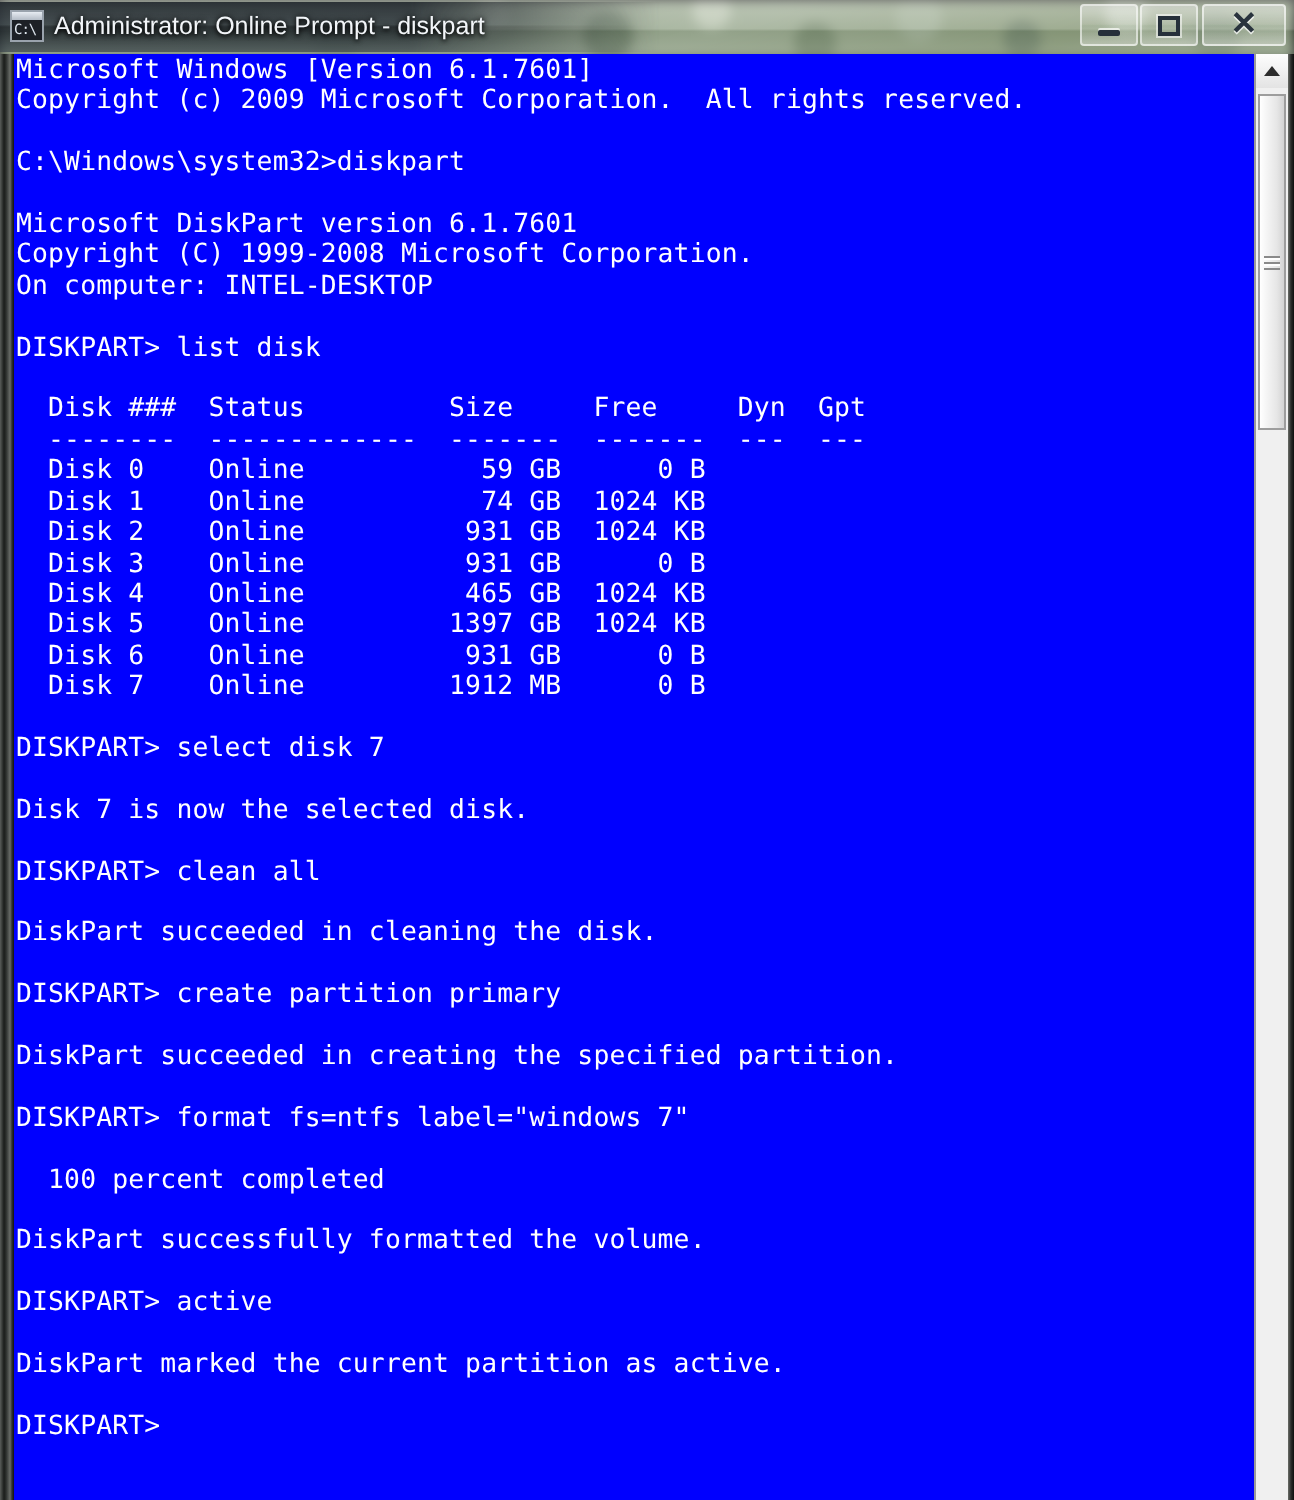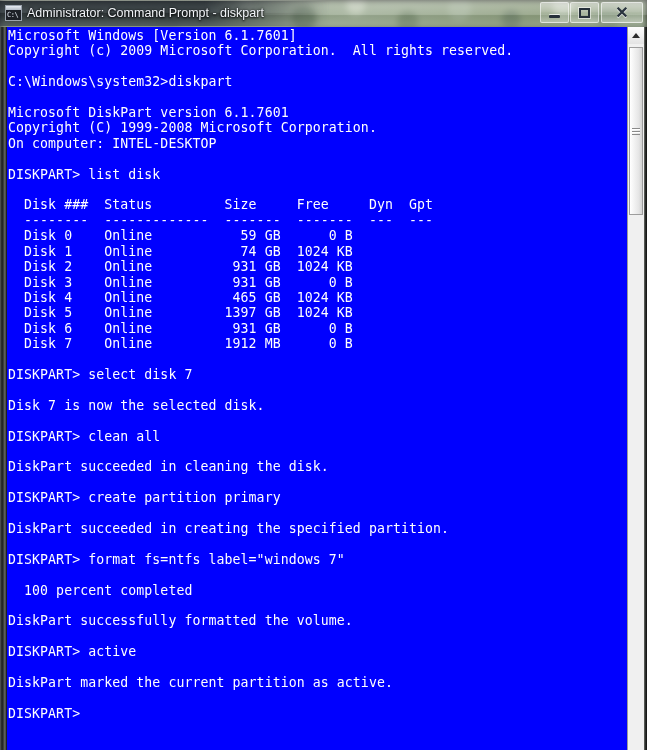--- a/index.html
+++ b/index.html
@@ -258,21 +258,21 @@
   <div id="window">
 
     <div id="titlebar">
       <div id="caption-plate"></div>
 
       <div id="app-icon">
         <div class="bar"></div>
         <div class="glyph">C:\</div>
       </div>
 
-      <div id="title-text">Administrator: Command Prompt - diskpart</div>
+      <div id="title-text">Administrator: Online Prompt - diskpart</div>
 
       <div class="capbtn" id="btn-min">
         <div class="g"></div>
       </div>
       <div class="capbtn" id="btn-max">
         <div class="g"></div>
       </div>
       <div class="capbtn" id="btn-close">
         <div class="g">✕</div>
       </div>

